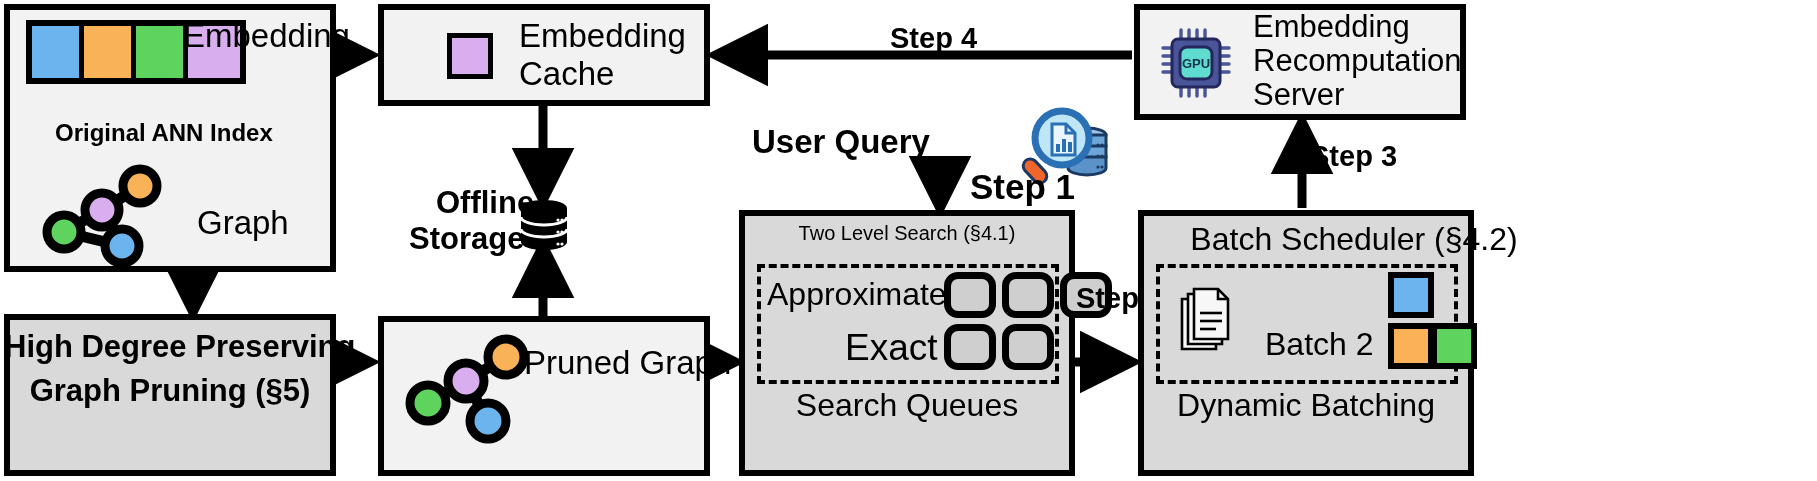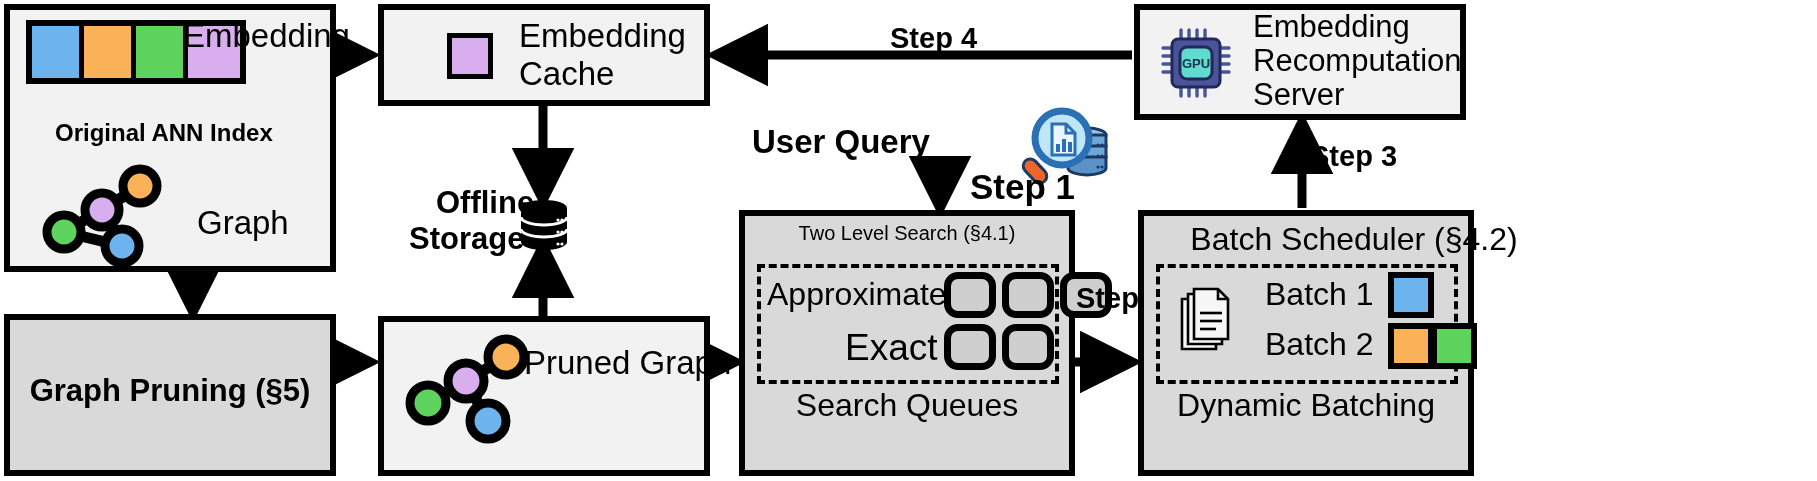--- a/index.html
+++ b/index.html
@@ -81,20 +81,21 @@
     <circle cx="100" cy="18" r="17" fill="#f9b257" stroke="#000" stroke-width="9"></circle>
     <circle cx="62" cy="42" r="17" fill="#d9aeee" stroke="#000" stroke-width="9"></circle>
     <circle cx="24" cy="64" r="17" fill="#5ed45e" stroke="#000" stroke-width="9"></circle>
     <circle cx="82" cy="78" r="17" fill="#6cb4ee" stroke="#000" stroke-width="9"></circle>
   </svg>
 
   <div class="lbl" style="left:197px;top:205px;font-size:33px;">Graph</div>
 
   <div class="box fill-gray" style="left:4px;top:314px;width:332px;height:162px;">
   </div>
+  <div class="lbl bold ctr" style="left:4px;top:330px;width:332px;font-size:31px;">High Degree Preserving</div>
   <div class="lbl bold ctr" style="left:4px;top:374px;width:332px;font-size:31px;">Graph Pruning (§5)</div>
 
   <div class="box fill-light" style="left:378px;top:4px;width:332px;height:102px;">
   </div>
   <div class="chip" style="left:447px;top:33px;width:46px;height:46px;background:#d9aeee;"></div>
   <div class="lbl" style="left:519px;top:18px;font-size:33px;">Embedding</div>
   <div class="lbl" style="left:519px;top:56px;font-size:33px;">Cache</div>
 
   <div class="lbl bold" style="left:436px;top:186px;font-size:31px;">Offline</div>
   <div class="lbl bold" style="left:409px;top:222px;font-size:31px;">Storage</div>
@@ -206,21 +207,20 @@
       <path d="M16,4 h24 l10,10 v40 h-34 z"></path>
     </g>
     <path d="M40,4 v10 h10" fill="none" stroke="#000" stroke-width="2.6"></path>
     <g stroke="#000" stroke-width="2.6">
       <line x1="22" y1="28" x2="44" y2="28"></line>
       <line x1="22" y1="36" x2="44" y2="36"></line>
       <line x1="22" y1="44" x2="38" y2="44"></line>
     </g>
   </svg>
 
-  <div class="lbl" style="left:1265px;top:277px;font-size:32px;">Batch 1</div>
   <div style="position:absolute;left:1388px;top:272px;display:flex;">
     <div class="bsq" style="background:#6cb4ee;"></div>
   </div>
 
   <div class="lbl" style="left:1265px;top:327px;font-size:32px;">Batch 2</div>
   <div style="position:absolute;left:1388px;top:323px;display:flex;">
     <div class="bsq" style="background:#f9b257;"></div>
     <div class="bsq" style="background:#5ed45e;margin-left:-3px;"></div>
   </div>
 

